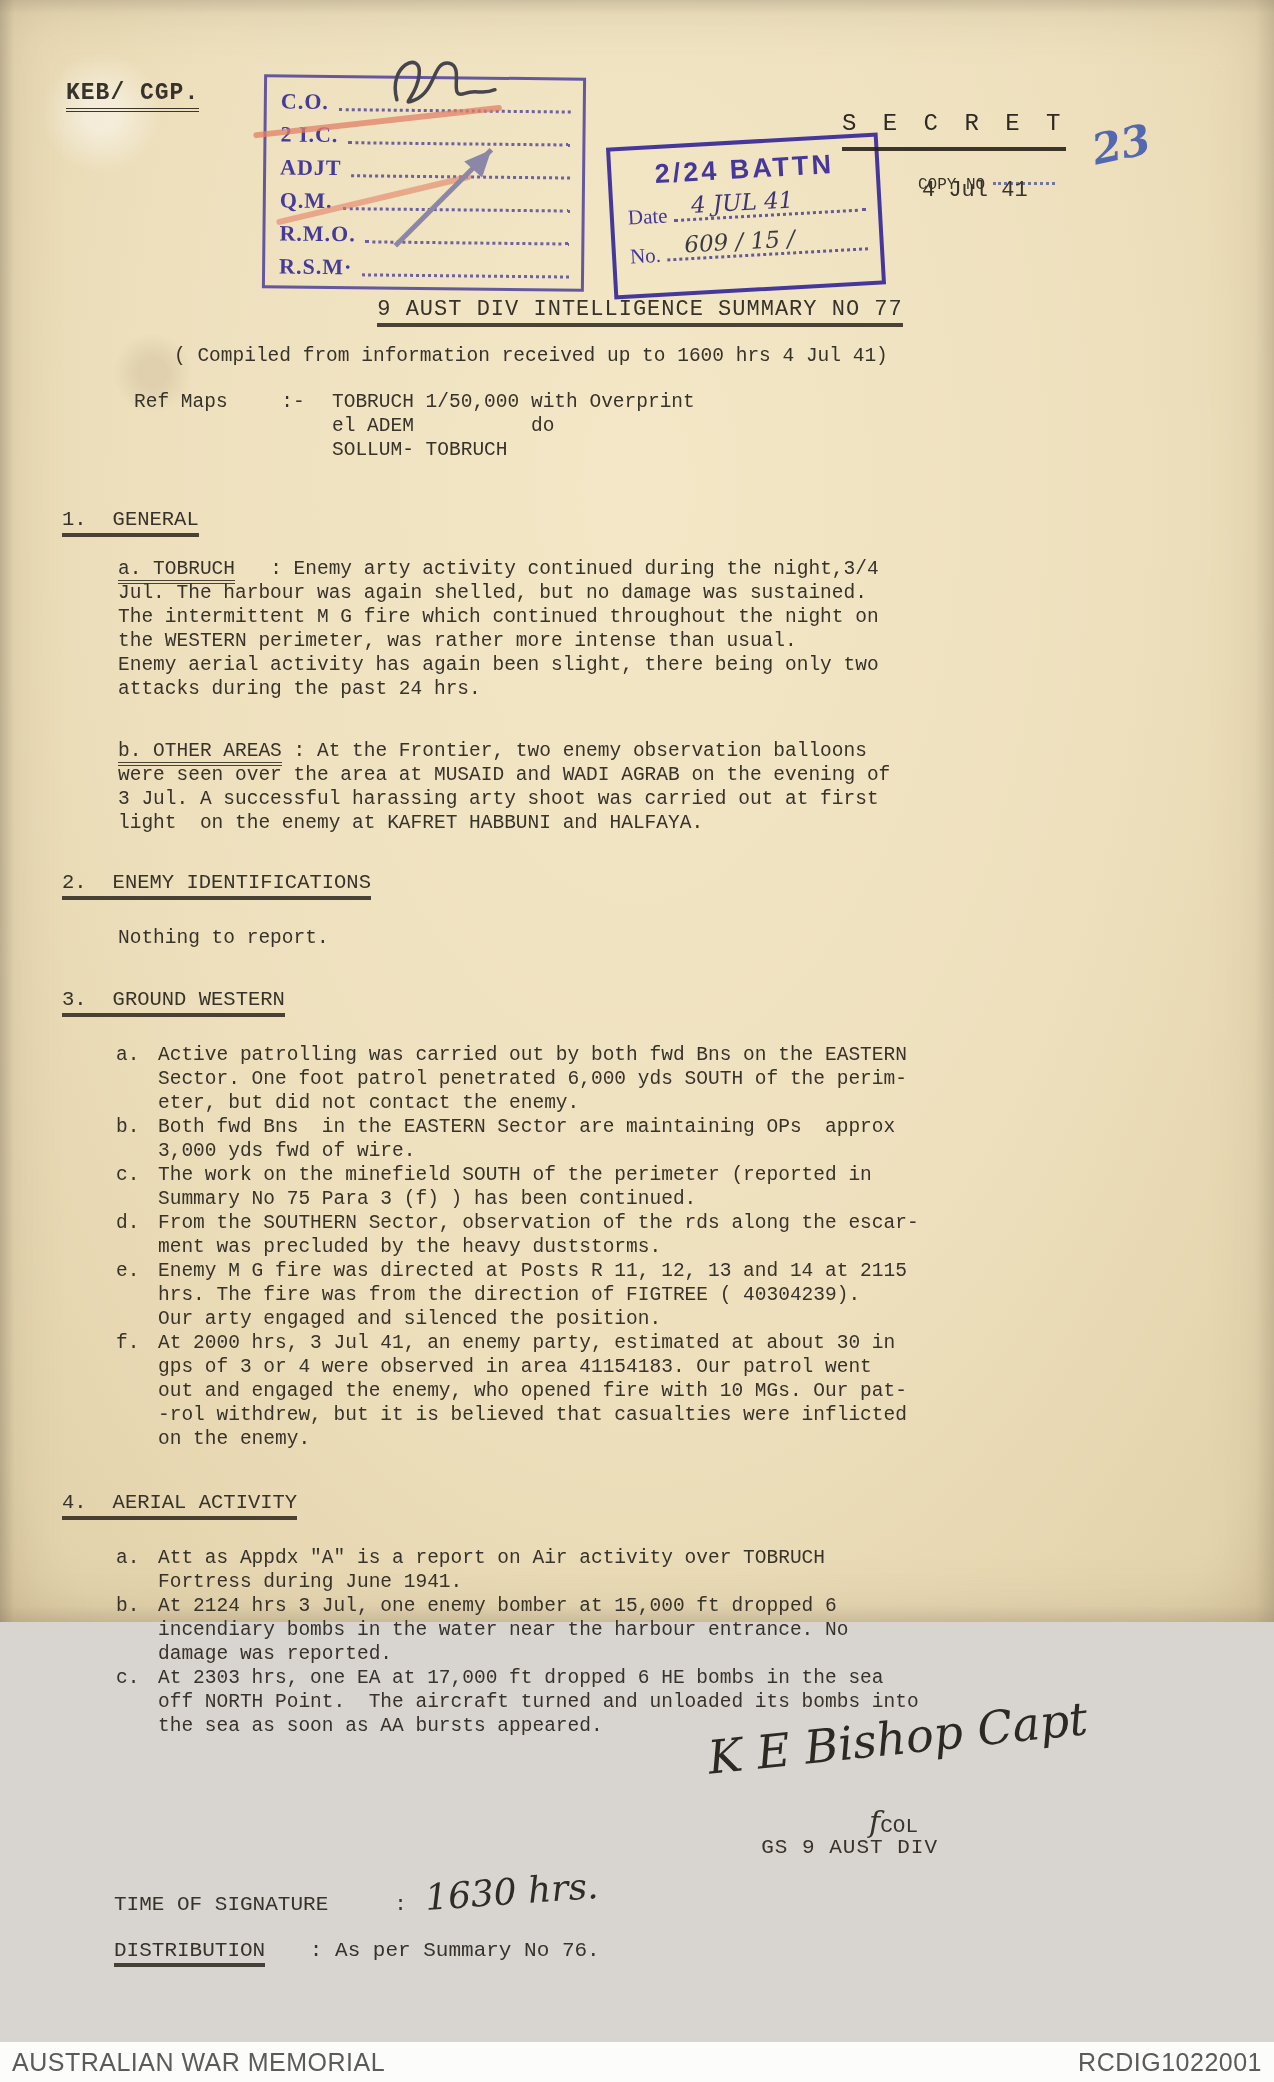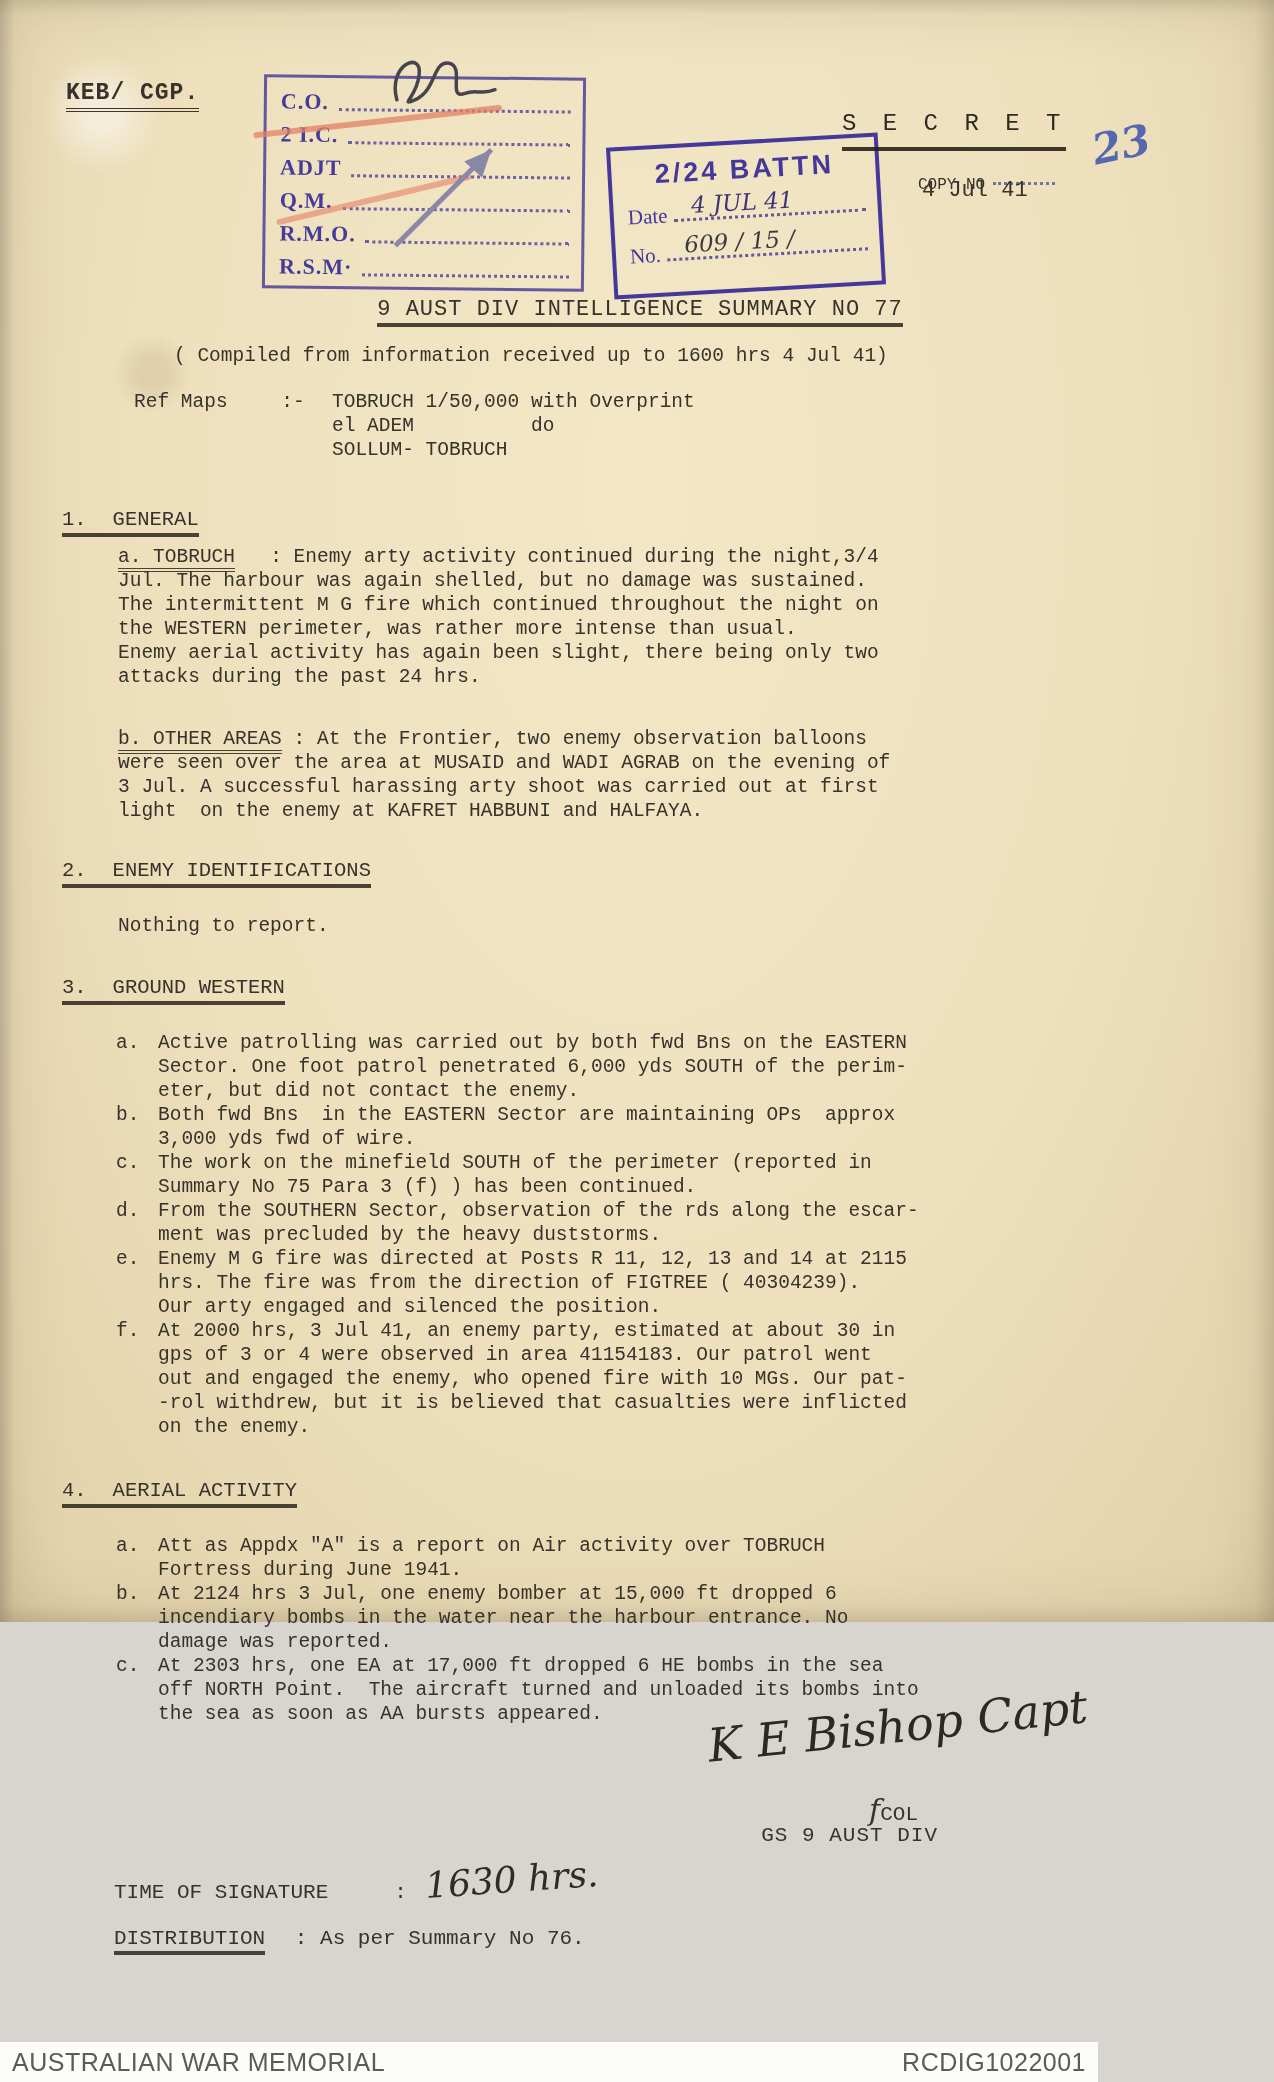--- a/index.html
+++ b/index.html
@@ -47,41 +47,41 @@
   .content{position:absolute;left:0;top:0;width:1274px;padding:298px 56px 0 62px;box-sizing:border-box;font-size:19.5px;line-height:24px;}
   .doc-title{text-align:center;font-size:22px;letter-spacing:1px;}
   .doc-title .u{border-bottom-width:4px;}
   .compiled{margin:22px 0 0 112px;}
   .refmaps{display:flex;margin:22px 0 0 72px;}
   .refmaps .lbl{width:120px;}
   .refmaps .sep{width:78px;text-align:center;}
   .sec-head{margin-top:46px;font-size:20.5px;}
   .sec-head .u{display:inline-block;border-bottom-width:4px;}
   .sec-head .num{margin-right:26px;}
-  .para{margin:8px 0 0 56px;max-width:800px;}
+  .para{margin:20px 0 0 56px;max-width:800px;}
   .para .lead-u{border-bottom:4px double rgba(44,38,28,.85);}
   .item{display:flex;margin-left:54px;}
   .item .mk{width:42px;flex:none;}
   .item .tx{max-width:770px;}
   .items{margin-top:26px;}
   .plain-indent{margin:26px 0 0 56px;}
 
   .sig-block{margin-top:4px;text-align:right;padding-right:120px;position:relative;height:120px;}
   .sig-script{font-family:"DejaVu Serif",serif;font-style:italic;font-size:46px;color:#2c2822;transform:rotate(-6deg);display:inline-block;position:absolute;right:130px;top:-16px;white-space:nowrap;}
   .sig-rank{position:absolute;right:300px;top:68px;font-size:21px;}
   .sig-rank .hw{font-size:30px;}
   .sig-unit{position:absolute;right:280px;top:94px;font-size:21px;letter-spacing:1px;}
 
   .time-row{margin:24px 0 0 52px;font-size:21px;display:flex;align-items:baseline;}
   .time-row .colon{margin:0 18px 0 66px;}
   .time-val{font-size:36px;color:#2f2b26;transform:rotate(-4deg);display:inline-block;position:relative;top:-6px;}
   .dist-row{margin:22px 0 0 52px;font-size:21px;}
   .dist-row .u{border-bottom-width:4px;}
 
-  .footerbar{position:absolute;left:0;top:2042px;width:1098px;height:40px;background:#fcfcfa;display:flex;justify-content:space-between;align-items:center;padding:0 12px;box-sizing:border-box;font-family:"Liberation Sans",sans-serif;font-size:25px;color:#5d5b57;letter-spacing:.5px;}
+  .footerbar{position:absolute;left:0;top:2042px;width:1274px;height:40px;background:#fcfcfa;display:flex;justify-content:space-between;align-items:center;padding:0 12px;box-sizing:border-box;font-family:"Liberation Sans",sans-serif;font-size:25px;color:#5d5b57;letter-spacing:.5px;}
 </style>
 </head>
 <body>
 
 <div class="page">
   <div class="paper">
 
     <div class="ref-mark mono">KEB/ CGP.</div>
 
     <div class="routing-stamp">
@@ -237,21 +237,21 @@
       </div>
 
       <div class="time-row">
         <span>TIME OF SIGNATURE</span>
         <span class="colon">:</span>
         <span class="time-val hw">1630 hrs.</span>
       </div>
 
       <div class="dist-row">
         <span class="u">DISTRIBUTION</span>
-        <span style="margin-left:17px;">: As per Summary No 76.</span>
+        <span style="margin-left:32px;">: As per Summary No 76.</span>
       </div>
 
     </div>
   </div>
 
   <div class="footerbar">
     <span>AUSTRALIAN WAR MEMORIAL</span>
     <span>RCDIG1022001</span>
   </div>
 </div>

